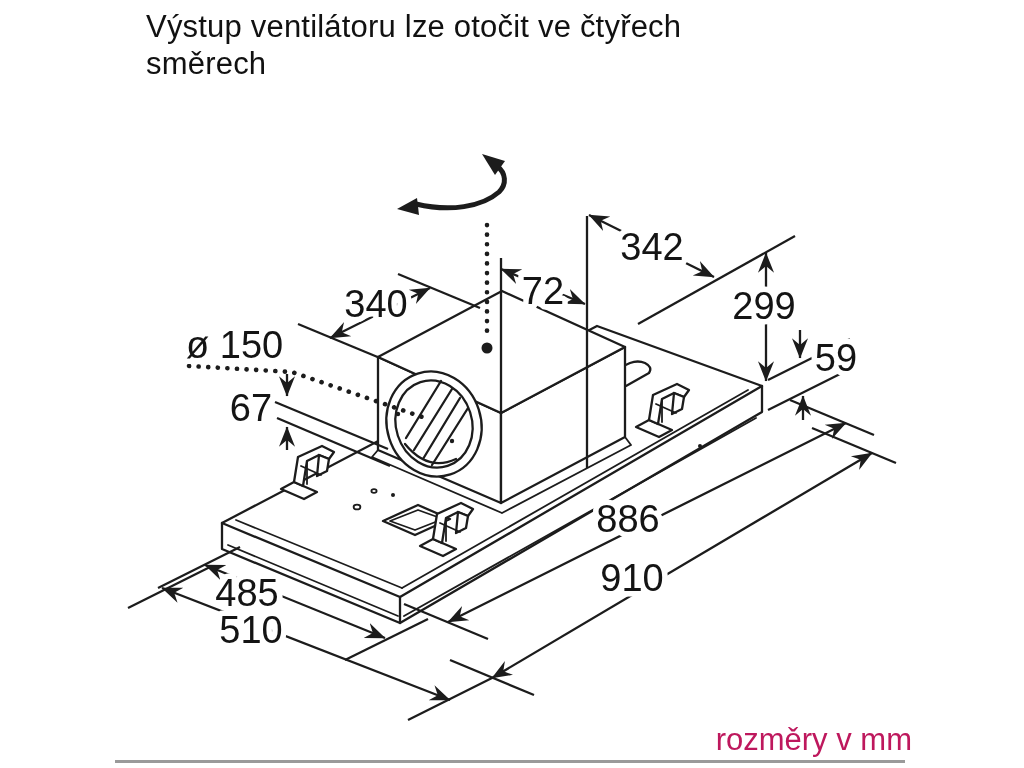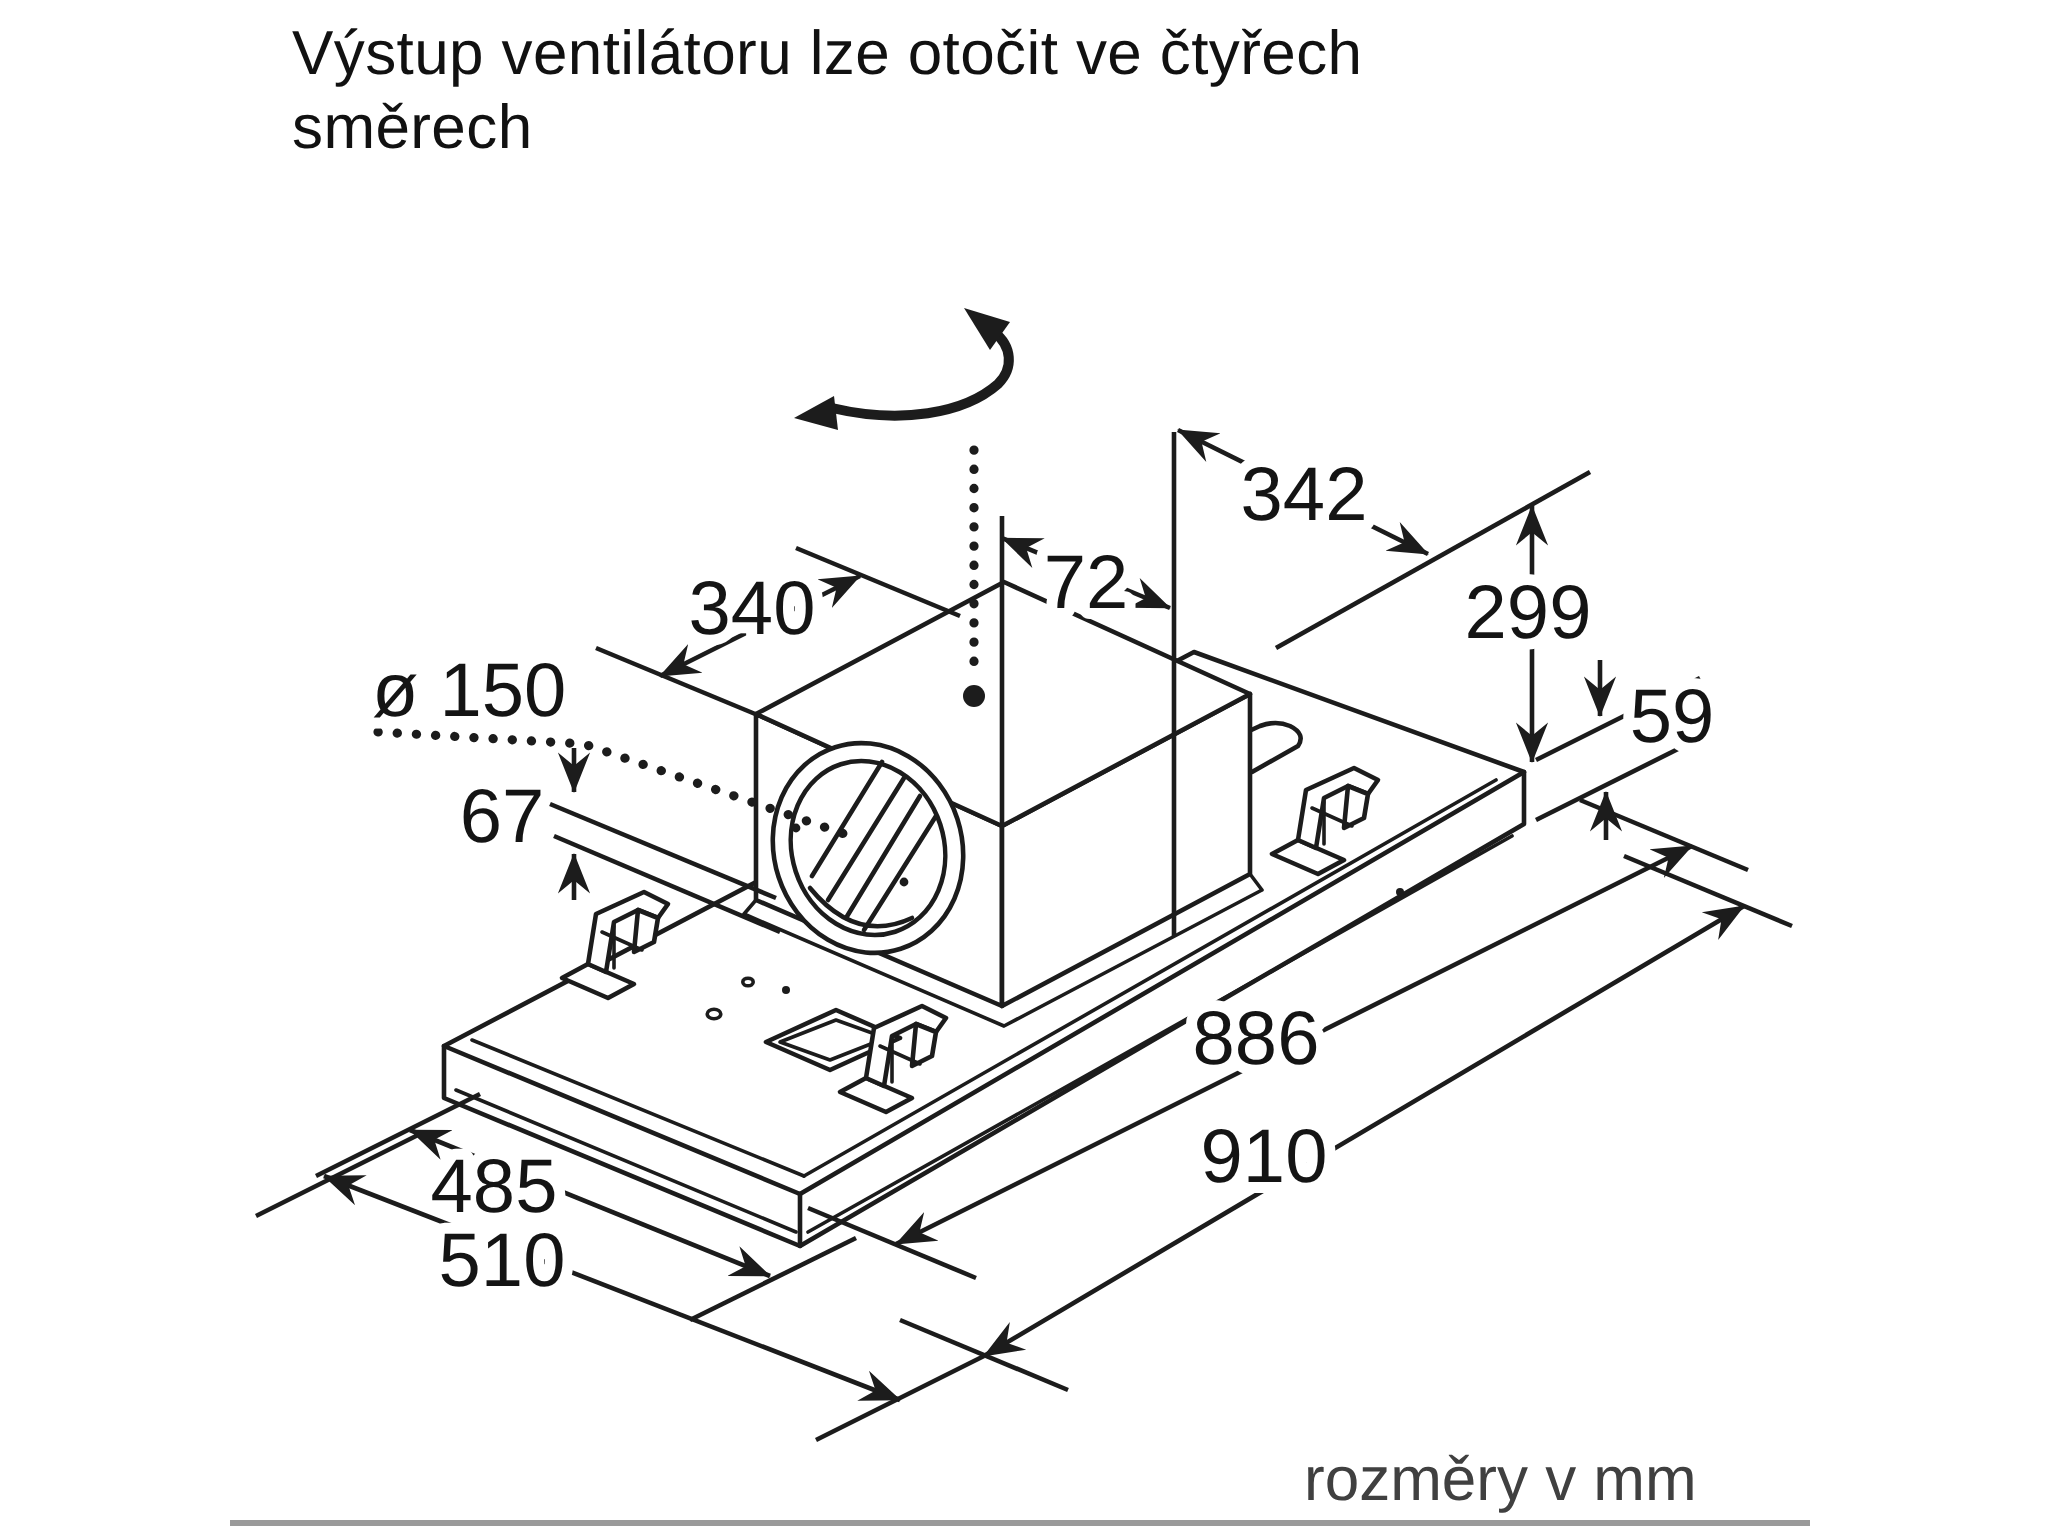--- a/index.html
+++ b/index.html
@@ -1,21 +1,21 @@
 <!DOCTYPE html>
 <html><head>
 <meta charset="utf-8">
 <style>
   html,body{margin:0;padding:0;background:#fff;}
   .stage{position:relative;width:1024px;height:768px;background:#fff;overflow:hidden;
          font-family:"Liberation Sans",sans-serif;}
   .title{position:absolute;left:146px;top:8px;width:640px;font-size:31px;line-height:37px;
          color:#111;letter-spacing:0.2px;}
-  .units-note{position:absolute;left:652px;top:722px;width:260px;font-size:31px;color:#404040;
-         text-align:left;}
+  .units-note{position:absolute;left:652px;top:722px;width:260px;font-size:31px;color:#be185d;
+         text-align:right;}
   .bottom-divider{position:absolute;left:115px;top:760px;width:790px;height:3px;background:#9a9a9a;}
   svg{position:absolute;left:0;top:0;}
   .ln{fill:none;stroke:#1c1c1c;stroke-width:2.3;stroke-linejoin:round;stroke-linecap:round;}
   .thin{stroke-width:1.8;}
   .fw{fill:#ffffff;stroke:#1c1c1c;stroke-width:2.3;stroke-linejoin:round;}
   .dot{fill:none;stroke:#1c1c1c;stroke-width:4.6;stroke-linecap:round;stroke-dasharray:0.1 9.5;}
   .dim{fill:none;stroke:#1c1c1c;stroke-width:2.3;stroke-linecap:butt;}
   .blk{fill:#1c1c1c;stroke:none;}
   .rot{fill:none;stroke:#1c1c1c;stroke-width:5;stroke-linecap:round;}
   text.dimtxt{font-family:"Liberation Sans",sans-serif;font-size:38px;fill:#141414;

